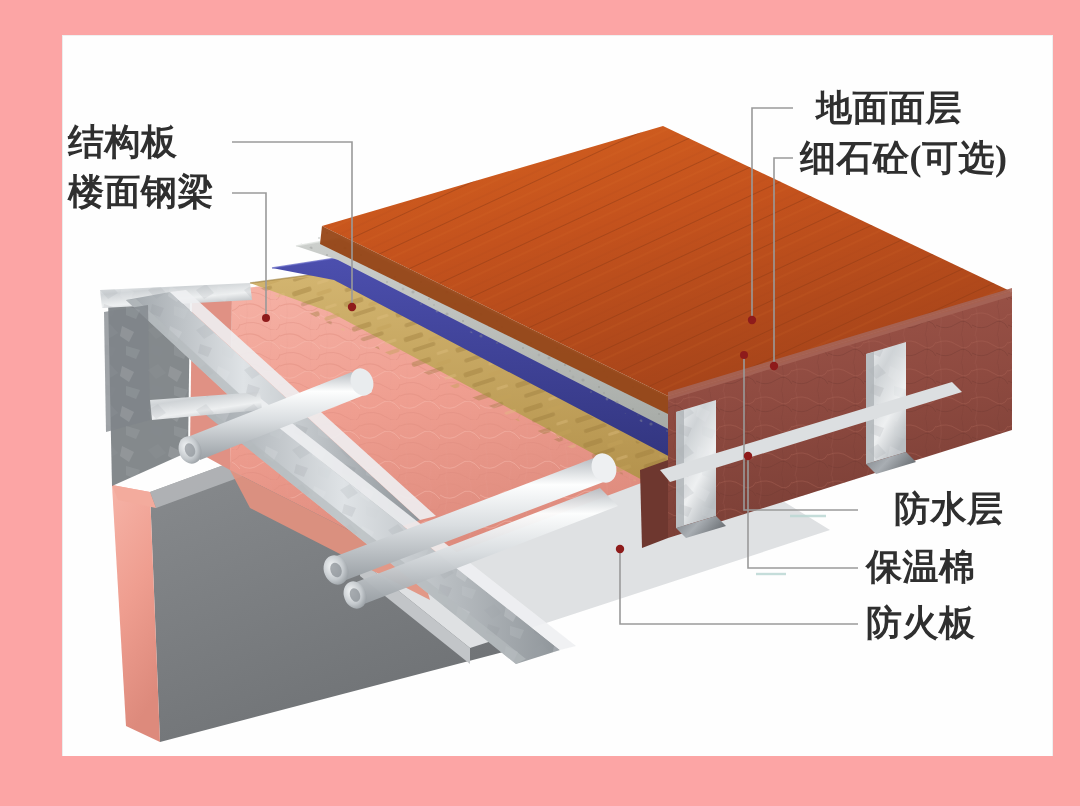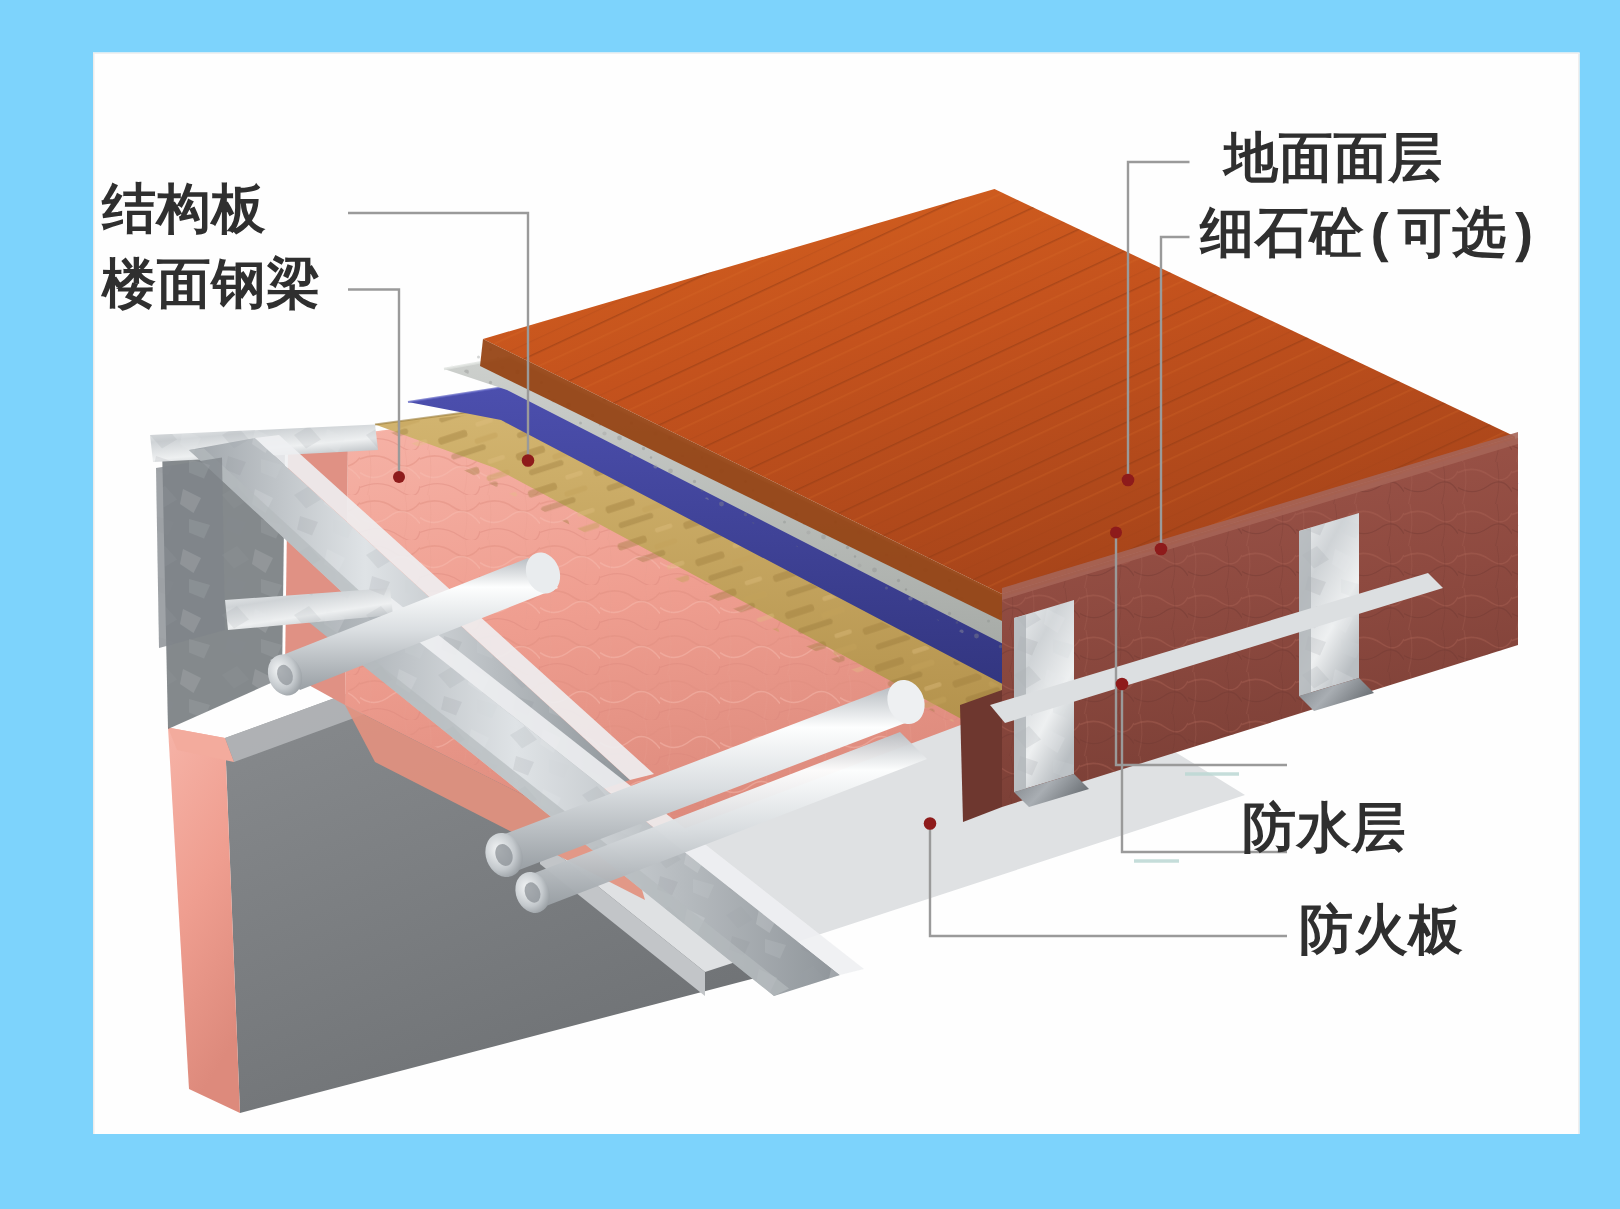--- a/index.html
+++ b/index.html
@@ -4,22 +4,22 @@
 <style>
   html, body {
     margin: 0;
     padding: 0;
     background: #ffffff;
   }
   #stage {
     position: relative;
     width: 1080px;
     height: 806px;
-    background: #7dd3fc;
-    font-family: Liberation Mono, monospace;
+    background: #fca5a5;
+    font-family: Liberation Serif, serif;
     overflow: hidden;
   }
   #frame {
     position: absolute;
     left: 62px;
     top: 35px;
     width: 991px;
     height: 721px;
     background: #fefefe;
     border-left: 1px solid #ececec;
@@ -40,21 +40,21 @@
     font-size: 36px;
     font-weight: bold;
     line-height: 1.0;
     white-space: nowrap;
     letter-spacing: 0.5px;
   }
   .lbl-l1 { left: 68px;  top: 124px; }
   .lbl-l2 { left: 68px;  top: 174px; text-align: right; }
   .lbl-r1 { left: 800px; top: 90px; margin-left: 16px;  }
   .lbl-r2 { left: 800px; top: 140px; }
-  .lbl-b1 { left: 828px; top: 491px; margin-top: 46px; }
+  .lbl-b1 { left: 894px; top: 491px; }
   .lbl-b2 { left: 866px; top: 549px; }
   .lbl-b3 { left: 866px; top: 605px; }
 </style>
 </head>
 <body>
 
 <div id="stage">
 
   <div id="frame"></div>
 
@@ -373,15 +373,16 @@
     </g>
   </svg>
 
   <div class="lbl lbl-l1">结构板</div>
   <div class="lbl lbl-l2">楼面钢梁</div>
 
   <div class="lbl lbl-r1">地面面层</div>
   <div class="lbl lbl-r2">细石砼(可选)</div>
 
   <div class="lbl lbl-b1">防水层</div>
+  <div class="lbl lbl-b2">保温棉</div>
   <div class="lbl lbl-b3">防火板</div>
 
 </div>
 
 </body></html>

